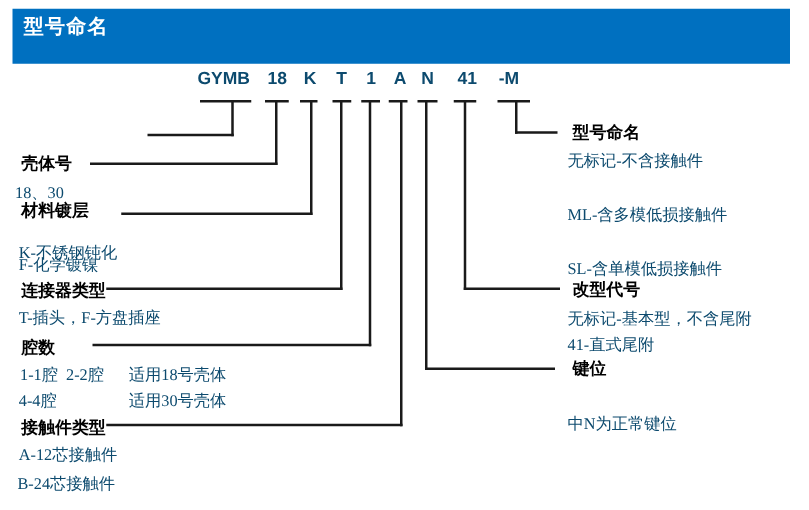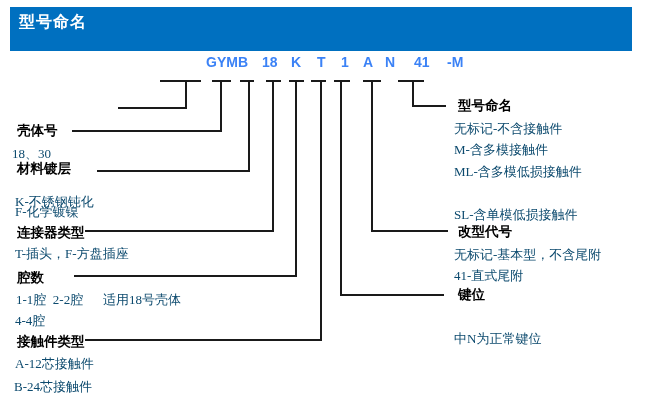--- a/index.html
+++ b/index.html
@@ -10,21 +10,21 @@
   .header{
     position:absolute;left:10px;top:7px;width:622px;height:44px;
     background:#0070C0;
   }
   .header-title{
     display:inline-block;color:#ffffff;font-family:"Liberation Sans",sans-serif;
     font-weight:700;font-size:16px;line-height:30px;padding-left:9px;letter-spacing:1px;
   }
   .code{
     position:absolute;top:54px;font-family:"Liberation Sans",sans-serif;
-    font-weight:700;font-size:14px;color:#3b82f6;white-space:pre;margin-left:48px;
+    font-weight:700;font-size:14px;color:#0c4a6e;white-space:pre;
   }
   .ln{position:absolute;background:#1a1a1a;}
   .lbl{
     position:absolute;font-size:13px;line-height:14px;color:#0c4a6e;white-space:pre;
   }
   .b{
     font-weight:700;font-family:"Liberation Sans","DejaVu Sans",sans-serif;
     font-size:13.5px;color:#000000;
   }
 </style>
@@ -81,27 +81,27 @@
   <span class="lbl" style="left:12px;top:147px">18、30</span>
   <span class="lbl b" style="left:17px;top:162px">材料镀层</span>
   <span class="lbl" style="left:15px;top:195px">K-不锈钢钝化</span>
   <span class="lbl" style="left:15px;top:205px">F-化学镀镍</span>
   <span class="lbl b" style="left:17px;top:226px">连接器类型</span>
   <span class="lbl" style="left:15px;top:247px">T-插头，F-方盘插座</span>
   <span class="lbl b" style="left:17px;top:271px">腔数</span>
   <span class="lbl" style="left:16px;top:293px">1-1腔  2-2腔</span>
   <span class="lbl" style="left:103px;top:293px">适用18号壳体</span>
   <span class="lbl" style="left:15px;top:314px">4-4腔</span>
+  <span class="lbl" style="left:103px;top:314px">适用30号壳体</span>
   <span class="lbl b" style="left:17px;top:335px">接触件类型</span>
   <span class="lbl" style="left:15px;top:357px">A-12芯接触件</span>
   <span class="lbl" style="left:14px;top:380px">B-24芯接触件</span>
 
   <span class="lbl b" style="left:458px;top:99px">型号命名</span>
   <span class="lbl" style="left:454px;top:122px">无标记-不含接触件</span>
-  <span class="lbl" style="left:454px;top:143px">M-含多模接触件</span>
   <span class="lbl" style="left:454px;top:165px">ML-含多模低损接触件</span>
   <span class="lbl" style="left:454px;top:208px">SL-含单模低损接触件</span>
   <span class="lbl b" style="left:458px;top:225px">改型代号</span>
   <span class="lbl" style="left:454px;top:248px">无标记-基本型，不含尾附</span>
   <span class="lbl" style="left:454px;top:269px">41-直式尾附</span>
   <span class="lbl b" style="left:458px;top:288px">键位</span>
   <span class="lbl" style="left:454px;top:332px">中N为正常键位</span>
 
 </div>
 

